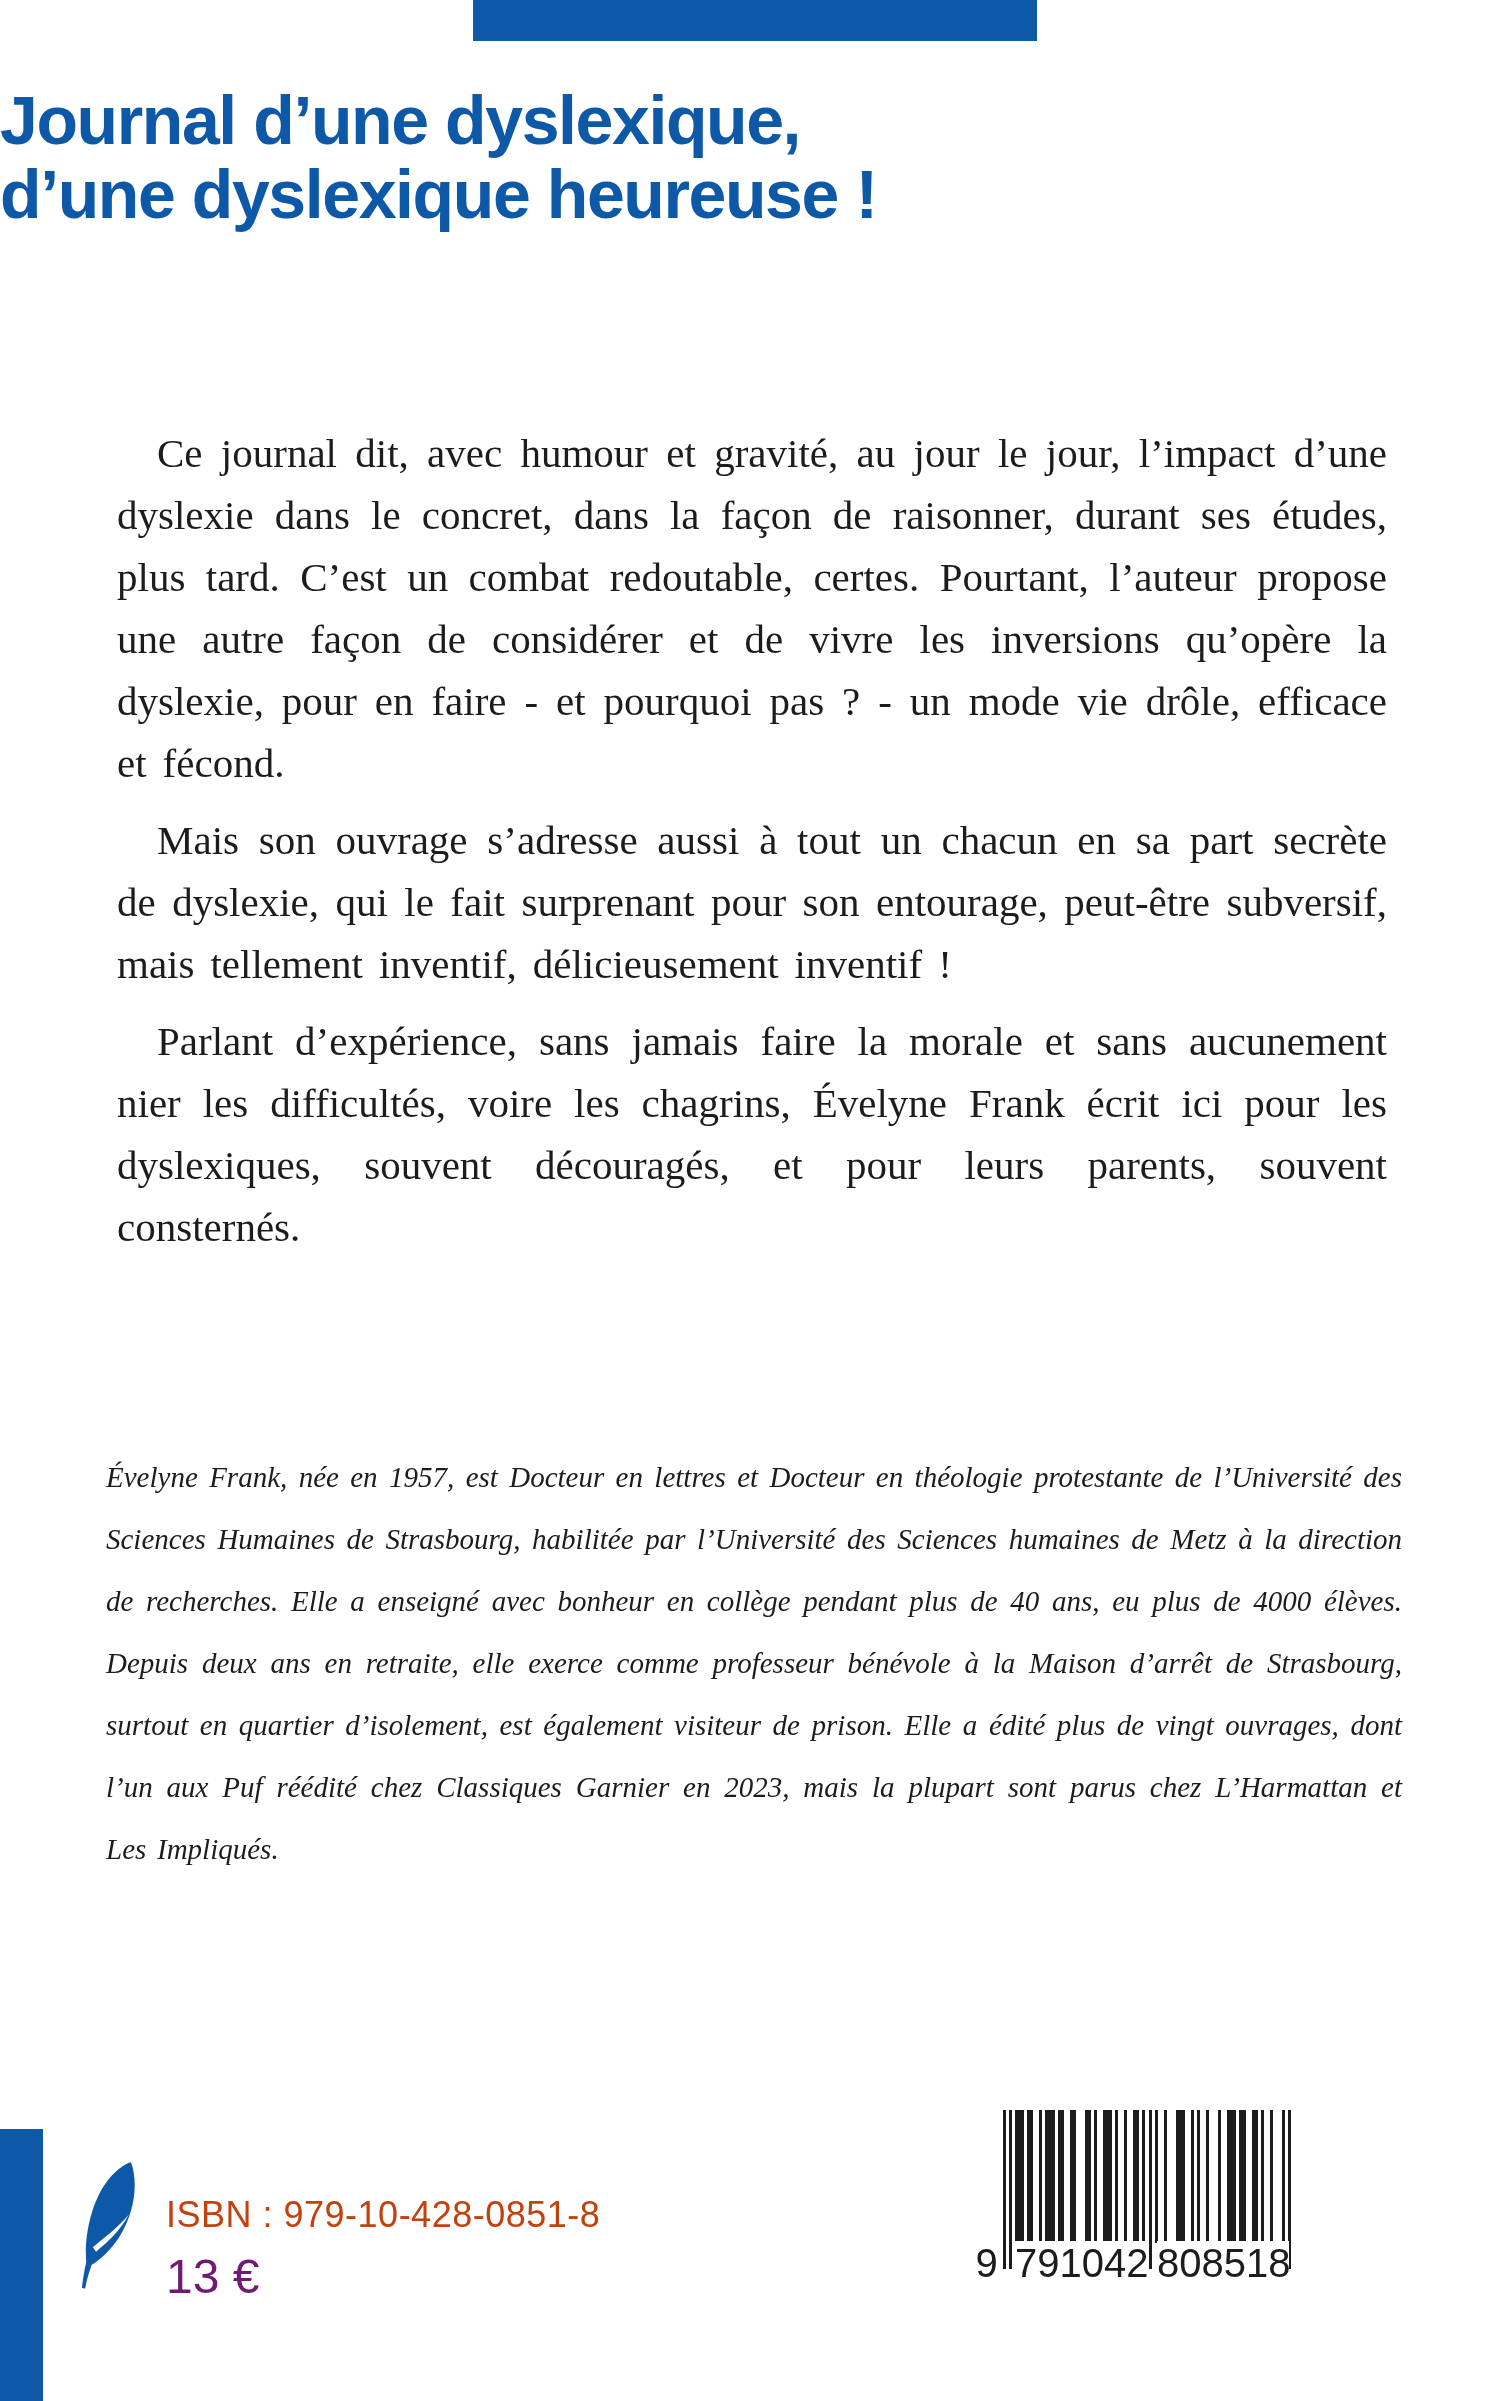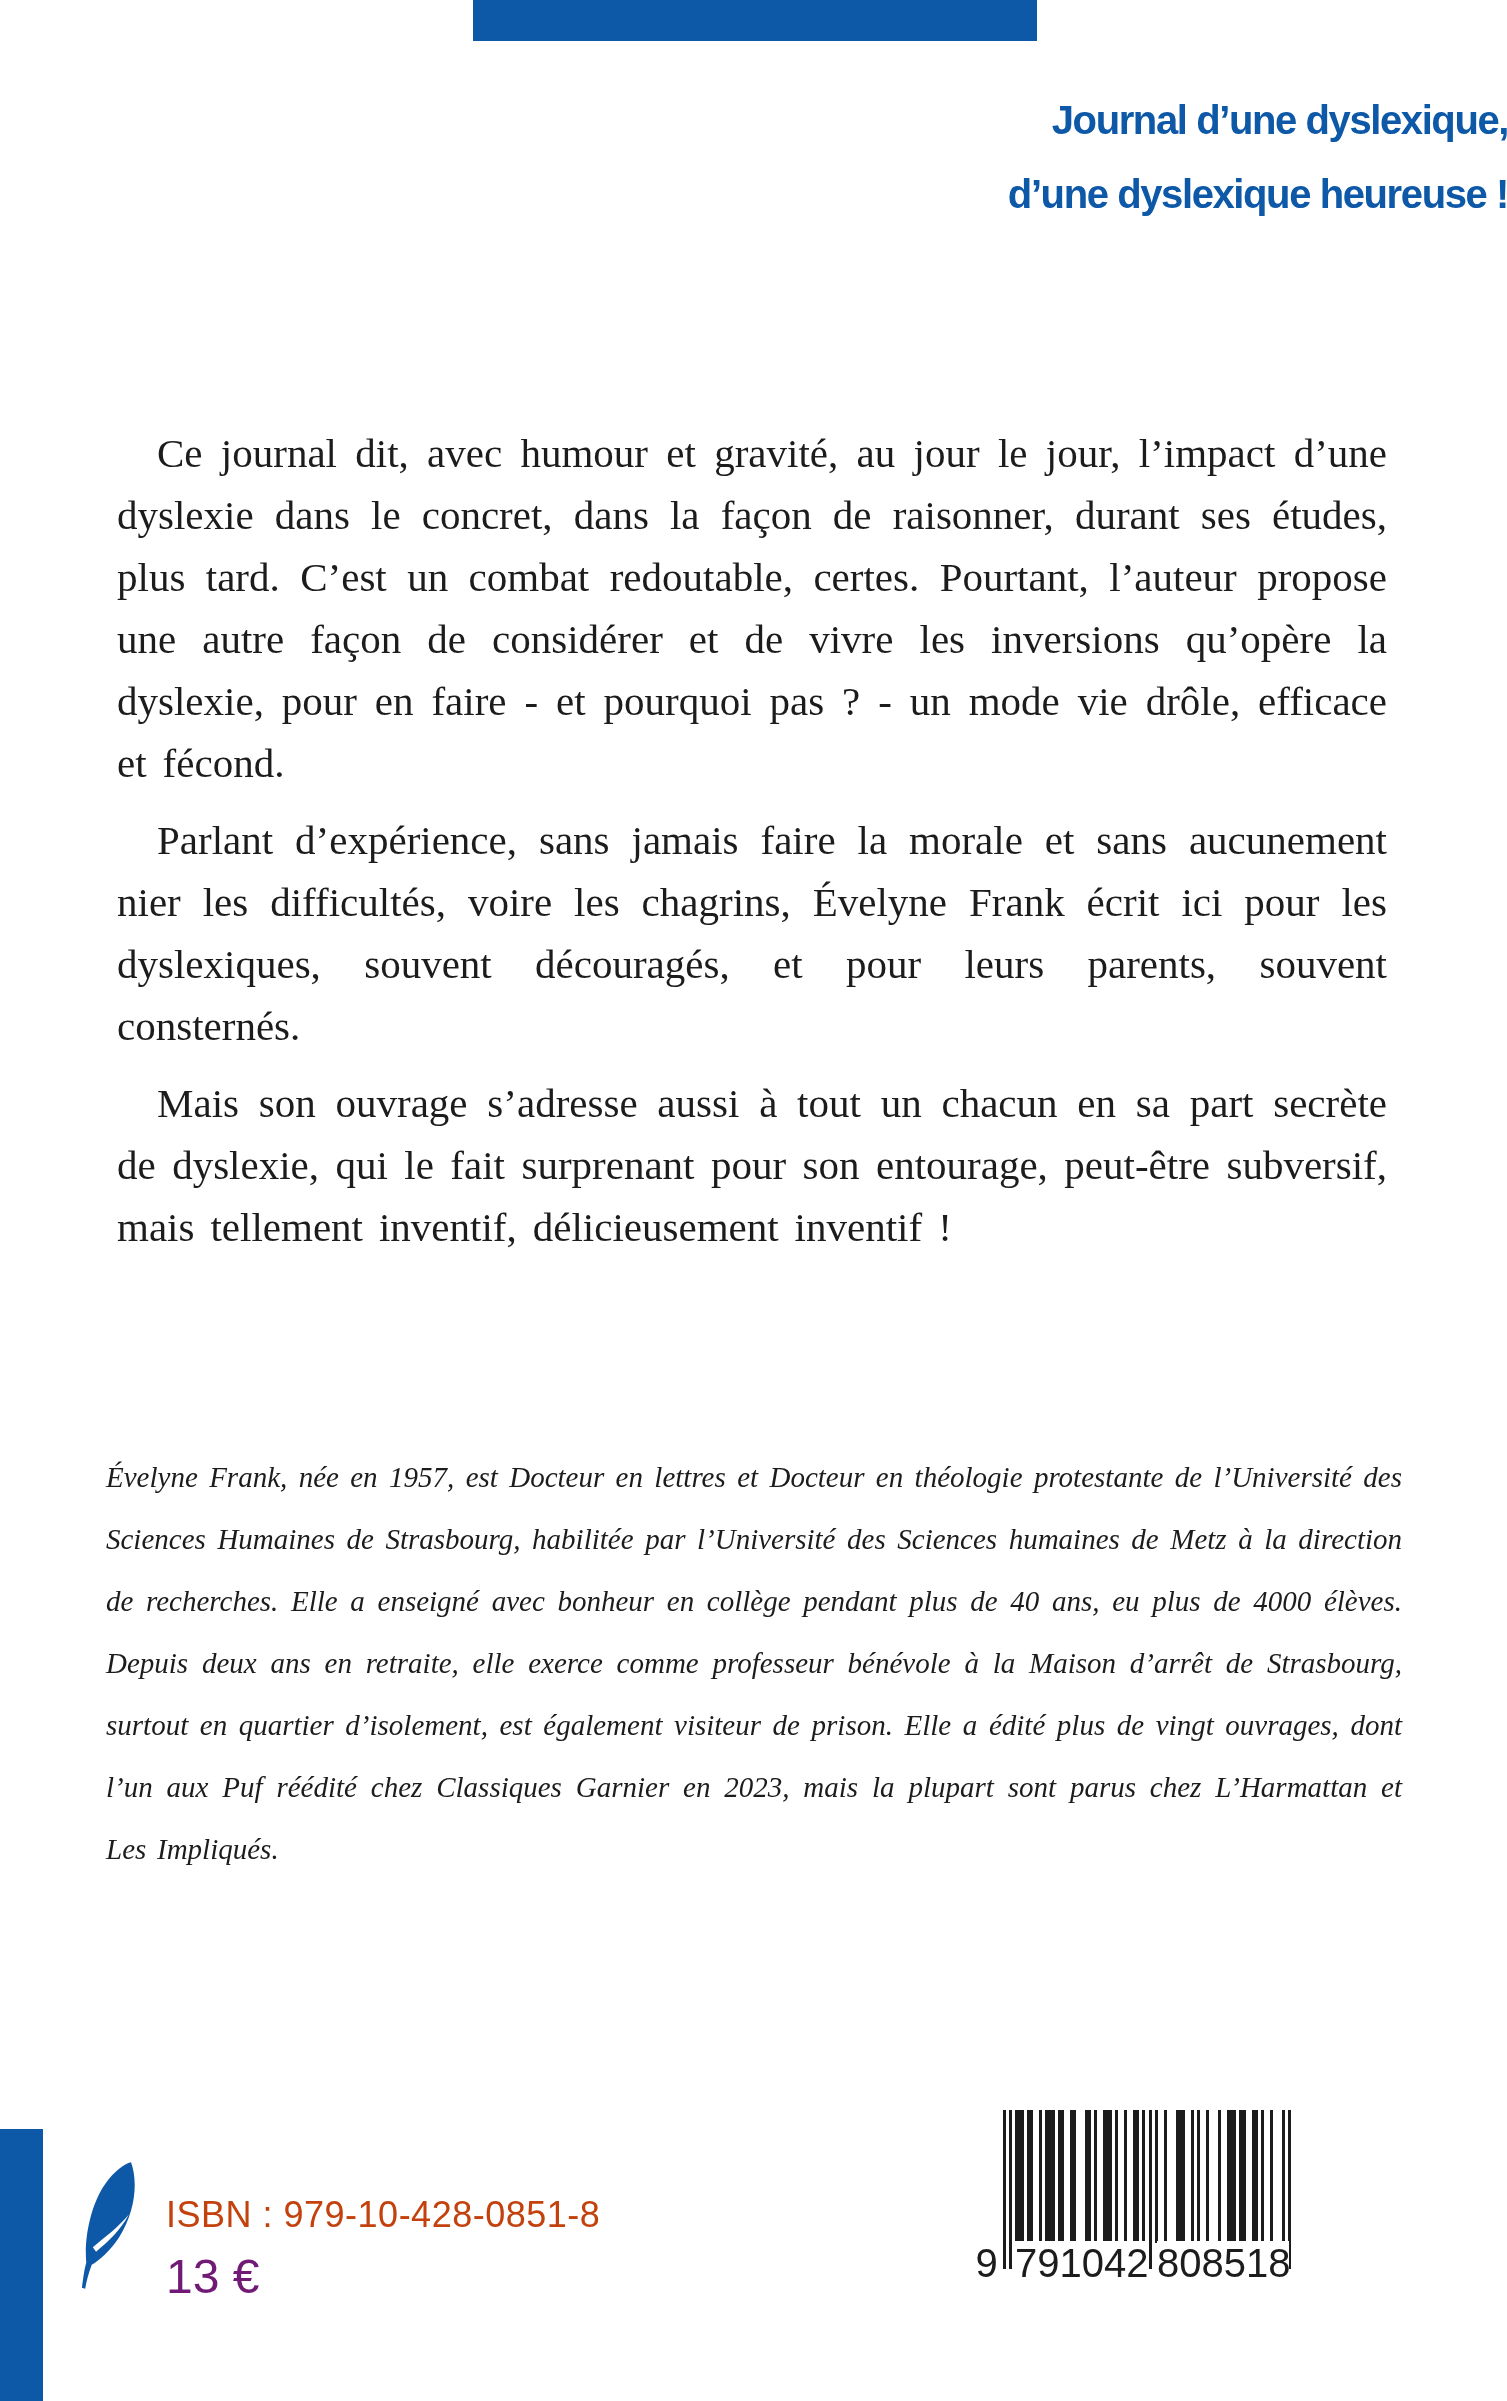--- a/index.html
+++ b/index.html
@@ -21,24 +21,24 @@
     position:absolute;
     left:473px; top:0;
     width:564px; height:41px;
     background:var(--accent);
   }
   
   .title{
     position:absolute;
     top:83px; left:0; right:0;
     margin:0;
-    text-align:right;
+    text-align:left;
     font-family:"Liberation Sans","DejaVu Sans",sans-serif;
     font-weight:700;
-    font-size:40px;
+    font-size:68px;
     line-height:74px;
     letter-spacing:-1.4px;
     color:var(--accent);
   }
   .title .line{display:block;}
   
   .synopsis{
     position:absolute;
     top:407px; left:102px; right:106px;
     font-size:41px;
@@ -122,22 +122,22 @@
 
   <div class="top-tab"></div>
 
   <h1 class="title">
     <span class="line">Journal d’une dyslexique,</span>
     <span class="line">d’une dyslexique heureuse !</span>
   </h1>
 
   <div class="synopsis">
     <p>Ce journal dit, avec humour et gravité, au jour le jour, l’impact d’une dyslexie dans le concret, dans la façon de raisonner, durant ses études, plus tard. C’est un combat redoutable, certes. Pourtant, l’auteur propose une autre façon de considérer et de vivre les inversions qu’opère la dyslexie, pour en faire - et pourquoi pas ? - un mode vie drôle, efficace et fécond.</p>
+    <p>Mais son ouvrage s’adresse aussi à tout un chacun en sa part secrète de dyslexie, qui le fait surprenant pour son entourage, peut-être subversif, mais tellement inventif, délicieusement inventif !</p>
     <p>Parlant d’expérience, sans jamais faire la morale et sans aucunement nier les difficultés, voire les chagrins, Évelyne Frank écrit ici pour les dyslexiques, souvent découragés, et pour leurs parents, souvent consternés.</p>
-    <p>Mais son ouvrage s’adresse aussi à tout un chacun en sa part secrète de dyslexie, qui le fait surprenant pour son entourage, peut-être subversif, mais tellement inventif, délicieusement inventif !</p>
   </div>
 
   <div class="bio">Évelyne Frank, née en 1957, est Docteur en lettres et Docteur en théologie protestante de l’Université des Sciences Humaines de Strasbourg, habilitée par l’Université des Sciences humaines de Metz à la direction de recherches. Elle a enseigné avec bonheur en collège pendant plus de 40 ans, eu plus de 4000 élèves. Depuis deux ans en retraite, elle exerce comme professeur bénévole à la Maison d’arrêt de Strasbourg, surtout en quartier d’isolement, est également visiteur de prison. Elle a édité plus de vingt ouvrages, dont l’un aux Puf réédité chez Classiques Garnier en 2023, mais la plupart sont parus chez L’Harmattan et Les Impliqués.</div>
 
   <div class="left-strip"></div>
 
   <div class="feather">
     <svg viewBox="0 0 60 120" aria-hidden="true">
       <path class="quill" d="M52,2 C58,18 57,46 41,71 C33,83 23,92 16,96 C13,104 11,112 10,118 L7,117 C8,110 9,101 11,94 C9,72 15,40 29,21 C36,11 46,3 52,2 Z"></path>
       <path class="slash" d="M17,80 C29,70 40,62 50,50 C42,65 31,75 20,84 Z"></path>

